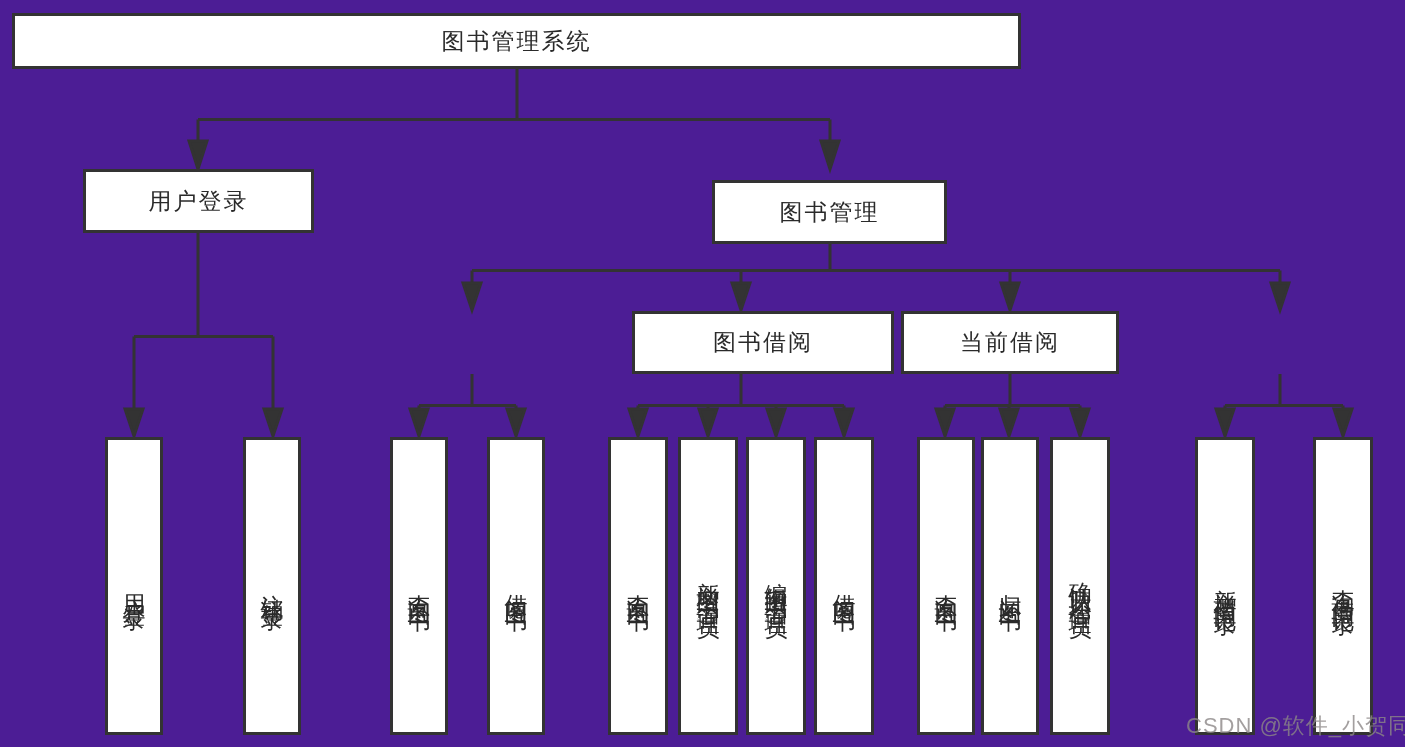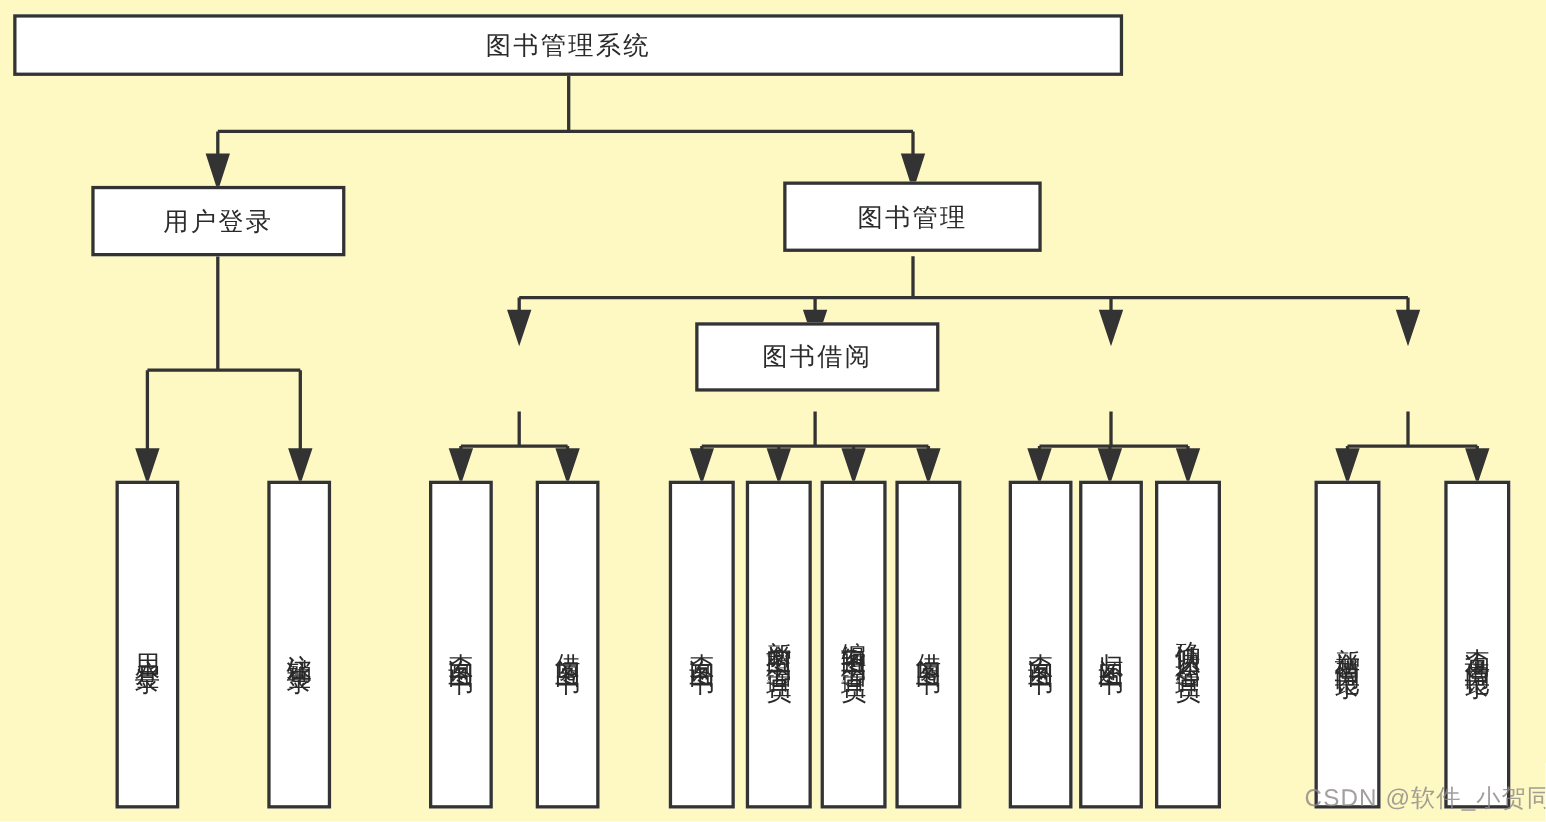--- a/index.html
+++ b/index.html
@@ -1,19 +1,19 @@
 <!DOCTYPE html>
 <html><head>
 <meta charset="utf-8">
 <style>
   html,body{margin:0;padding:0;background:#ffffff;}
   .stage{
     position:relative;
     width:1405px;height:747px;
-    background:#fef9c3;
+    background:#4c1d95;
     font-family:"Liberation Sans",sans-serif;
     overflow:hidden;
   }
   .node{
     position:absolute;
     box-sizing:border-box;
     background:#ffffff;
     border:3px solid #333333;
     display:flex;
     align-items:center;
@@ -96,23 +96,24 @@
     <g stroke="#333333" stroke-width="3" fill="#333333">
       <path fill="none" d="M1280 374 V405.5 M1225 405.5 H1343 M1225 405.5 V414 M1343 405.5 V414"></path>
       <polygon points="1216,409 1234,409 1225,436"></polygon>
       <polygon points="1334,409 1352,409 1343,436"></polygon>
     </g>
   </svg>
 
   <div class="node hnode" style="left:12px;top:13px;width:1009px;height:56px">图书管理系统</div>
 
   <div class="node hnode" style="left:83px;top:169px;width:231px;height:64px">用户登录</div>
-  <div class="node hnode" style="left:712px;top:165px;width:235px;height:64px">图书管理</div>
+  <div class="node hnode" style="left:712px;top:180px;width:235px;height:64px">图书管理</div>
 
-  <div class="node hnode" style="left:632px;top:293px;width:222px;height:63px">图书借阅</div>
+  <div class="node hnode" style="left:632px;top:311px;width:262px;height:63px">图书借阅</div>
+  <div class="node hnode" style="left:901px;top:311px;width:218px;height:63px">当前借阅</div>
 
   <div class="node vnode" style="left:105px">用户登录</div>
   <div class="node vnode" style="left:243px">注销登录</div>
 
   <div class="node vnode" style="left:390px">查询图书</div>
   <div class="node vnode" style="left:487px">借阅图书</div>
 
   <div class="node vnode" style="left:608px;width:60px">查询图书</div>
   <div class="node vnode" style="left:678px;width:60px">新增图书（管理员）</div>
   <div class="node vnode" style="left:746px;width:60px">编辑图书（管理员）</div>

